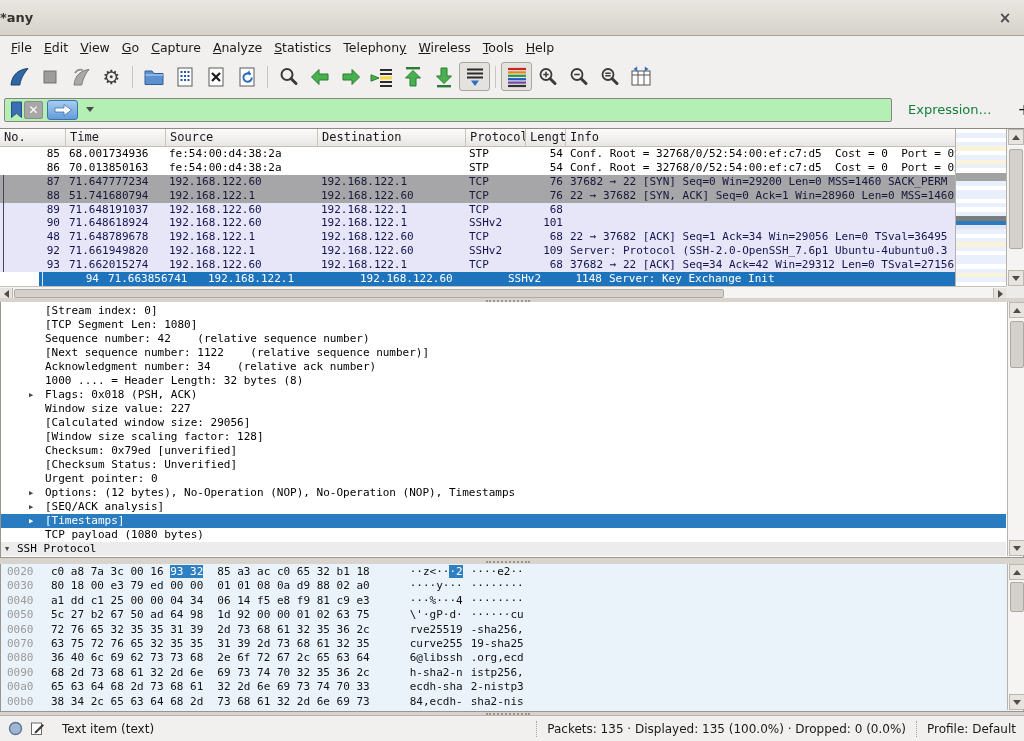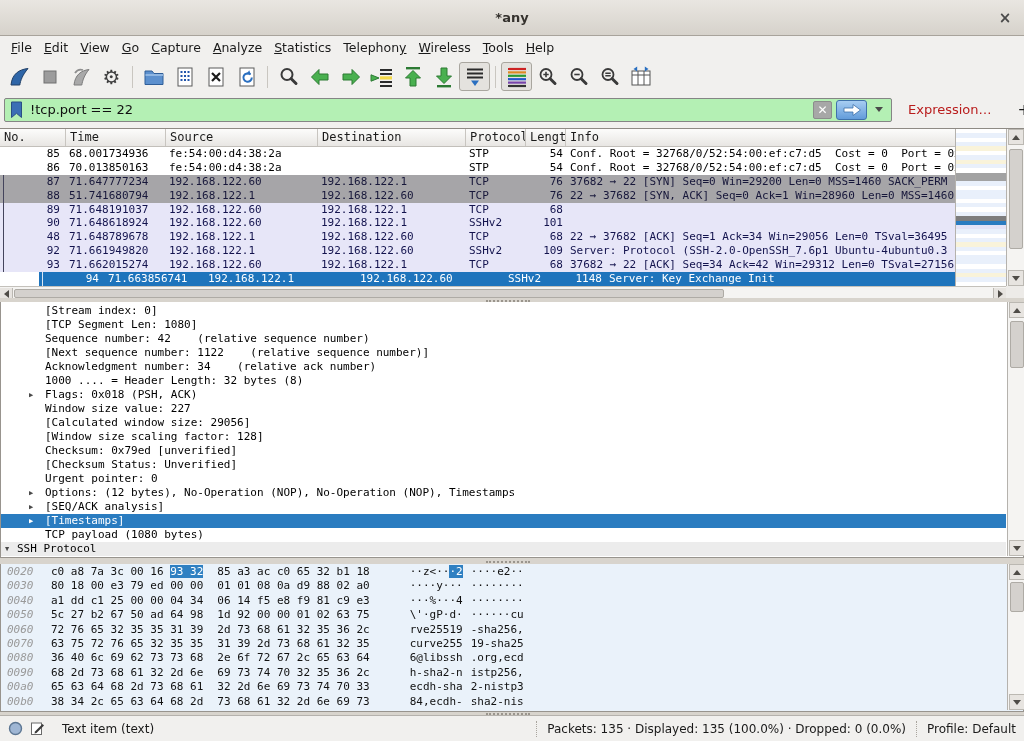--- a/index.html
+++ b/index.html
@@ -3,21 +3,21 @@
 <meta charset="utf-8">
 <style>
   * { box-sizing: border-box; margin: 0; padding: 0; }
   html,body { width:1024px; height:741px; overflow:hidden;
     font-family:"DejaVu Sans","Liberation Sans",sans-serif; background:#f1f0ee; }
   .mono { font-family:"DejaVu Sans Mono","Liberation Mono",monospace; }
 
   
   #titlebar { height:36px; background:linear-gradient(#e9e6e1,#d6d2cb);
     border-bottom:1px solid #a8a39b; position:relative;
-    display:flex; align-items:center; justify-content:center; }
+    display:flex; align-items:center; }
   #title { font-size:13px; font-weight:bold; color:#35322e; }
   #close-btn { position:absolute; right:10px; top:9px; width:18px; height:18px;
     display:flex; align-items:center; justify-content:center;
     color:#4a4a4a; font-size:15px; font-weight:bold; cursor:default; }
 
   
   #menubar { height:23px; background:#f1f0ee; display:flex; align-items:center;
     padding-left:5px; font-size:12.5px; color:#1a1a1a; }
   .menu-item { padding:2px 6px; white-space:nowrap; }
 
@@ -38,21 +38,21 @@
     padding:0 4px; }
   #filter-text { font-size:13px; color:#101010; margin-left:6px; flex:1; white-space:nowrap; overflow:hidden; }
   #filter-clear { width:19px; height:18px; background:#a7a7a7; border:1px solid #8c8c8c;
     border-radius:2px; color:#fff; font-size:12px; font-weight:bold; display:flex;
     align-items:center; justify-content:center; margin-right:4px; }
   #filter-apply { width:31px; height:20px; border:1px solid #3f72ab; border-radius:3px;
     background:linear-gradient(#a7cdf2,#639cda); display:flex; align-items:center;
     justify-content:center; margin-right:4px; }
   #filter-caret { width:0; height:0; border-left:4px solid transparent;
     border-right:4px solid transparent; border-top:5px solid #4a4a4a; margin:0 4px; }
-  #expression-label { font-size:13px; color:#b91c1c; margin:0 12px 0 16px; }
+  #expression-label { font-size:13px; color:#15803d; margin:0 12px 0 16px; }
   #filter-sep2 { width:1px; height:20px; background:#c9c6c0; }
   #add-filter { font-size:16px; color:#1a1a1a; margin:0 14px; }
 
   
   #packet-pane { height:170px; position:relative; background:#fff;
     border-top:1px solid #8e8a84; border-bottom:1px solid #b3afa9; }
   #plist-header { position:absolute; left:0; top:0; width:955px; height:18px;
     background:linear-gradient(#fcfcfb,#e8e6e3); border-bottom:1px solid #c2bfba;
     display:flex; font-size:12px; color:#1a1a1a; }
   .hcell { border-right:1px solid #c8c5c0; padding:1px 0 0 4px; overflow:hidden; white-space:nowrap; }
@@ -118,21 +118,21 @@
   .dline.selected { background:#2a7cc0; color:#fff; } .dline.selected .exp { color:#fff; }
   .dline.shaded { background:#ececec; }
   #details-vscroll { left:1006px; top:0; height:254px; }
 
   
   #hex-pane { height:148px; position:relative; background:#eaf2fa;
     border:1px solid #98948e; border-top:none; }
   #hex-lines { position:absolute; left:0; top:1px; width:1005px; height:145px; overflow:hidden;
     font-size:11px; }
   .hline { height:14.4px; line-height:14.4px; white-space:pre; display:flex; color:#111; }
-  .h-off { width:34px; margin-left:6px; color:#9a9a9a; flex:0 0 auto;font-style:italic; }
+  .h-off { width:34px; margin-left:6px; color:#9a9a9a; flex:0 0 auto; }
   .h-g1 { margin-left:10px; flex:0 0 auto; }
   .h-g2 { margin-left:14px; flex:0 0 auto; }
   .h-a1 { margin-left:40px; flex:0 0 auto; }
   .h-a2 { margin-left:8px; flex:0 0 auto; }
   .hexhl { background:#2f80c2; color:#fff; }
   #hex-vscroll { left:1006px; top:0; height:146px; }
 
   
   #statusbar { height:26px; background:#f1f0ee; border-top:1px solid #b5b2ad;
     display:flex; align-items:center; padding:0 8px; font-size:12px; color:#1a1a1a; }
@@ -307,21 +307,20 @@
         <path d="M15.8 1.5 L19.5 4 L15.8 6.5 Z" fill="#2a6fc0"></path>
       </svg>
   </div>
 </div>
 
 <div id="filterbar">
   <div id="filter-input">
     <svg width="15" height="18" viewBox="0 0 15 18">
         <path d="M2.5 1 h10 v15.5 l-5 -4.2 l-5 4.2 Z" fill="#3b6fb5" stroke="#2a4f85"></path>
       </svg>
-    <span id="filter-text">!tcp.port == 22</span>
     <span id="filter-clear">✕</span>
     <span id="filter-apply">
       <svg width="20" height="12" viewBox="0 0 20 12">
           <path d="M2 4 h9 V0.5 L18.5 6 L11 11.5 V8 H2 Z" fill="#ffffff" stroke="#3c6ea8" stroke-width="0.8"></path>
         </svg>
     </span>
     <span id="filter-caret"></span>
   </div>
   <span id="expression-label">Expression…</span>
   <div id="filter-sep2"></div>

